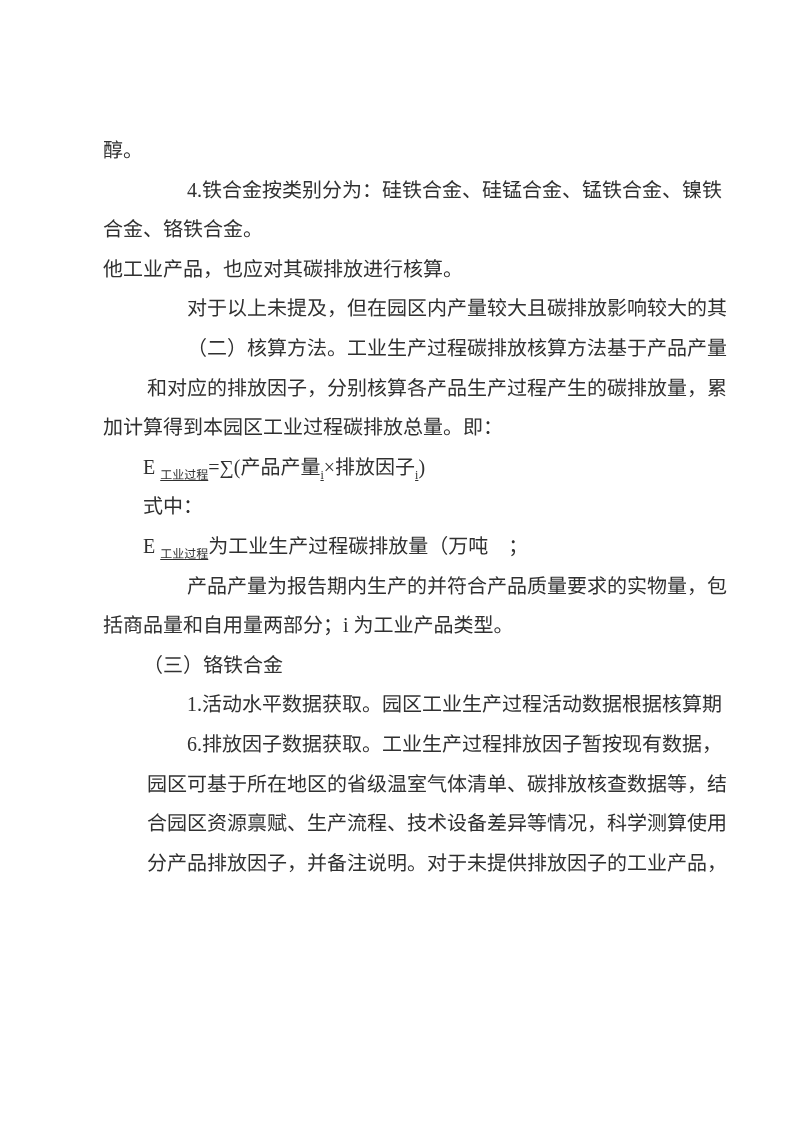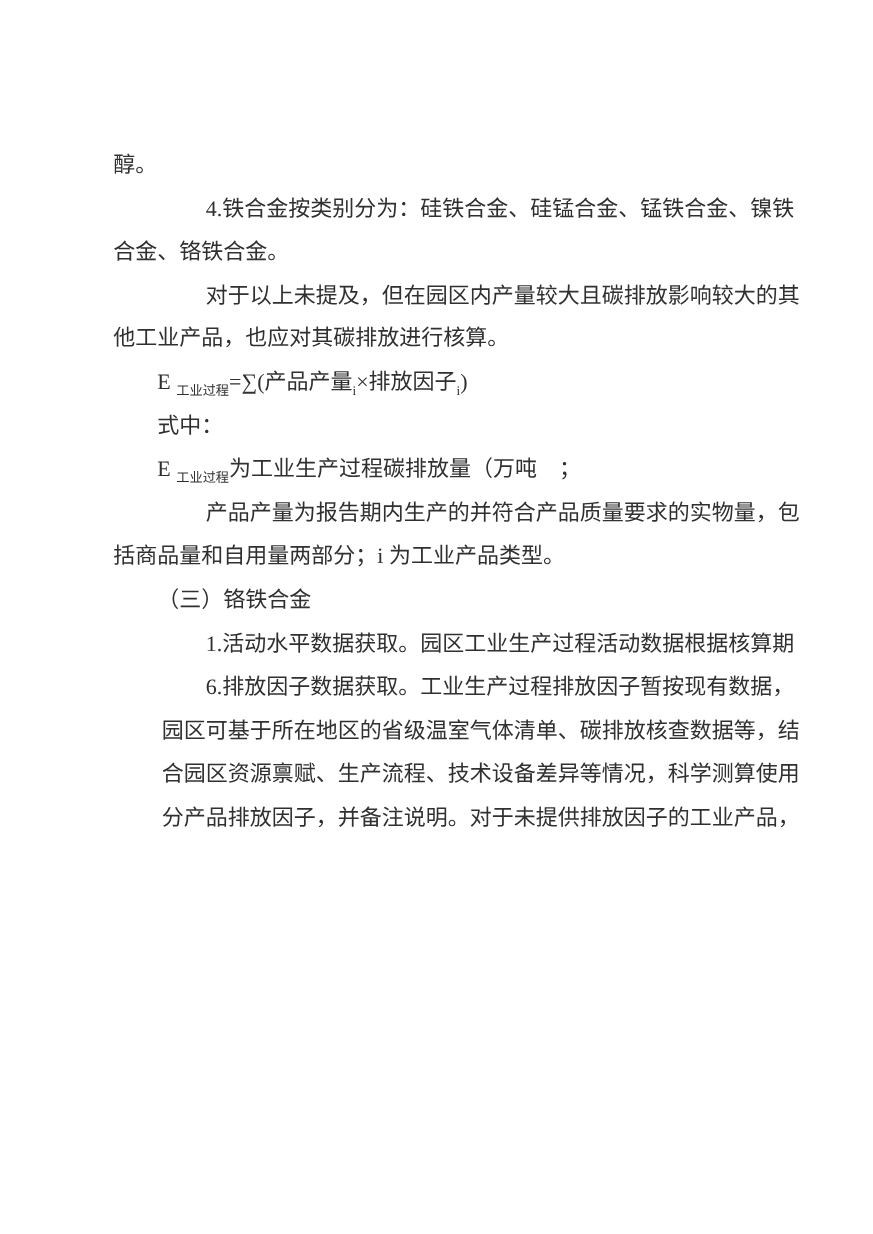--- a/index.html
+++ b/index.html
@@ -36,37 +36,43 @@
     text-align-last: justify;
     margin-left: 44px;
   }
   .line.indent {
     text-indent: 40px;
   }
   sub.ss {
     font-size: 0.6em;
     line-height: 0;
     letter-spacing: 0;
+    text-decoration: underline;
   }
 </style>
 </head>
 <body>
 
 <main class="page">
   <section>
       <div class="para">
         <div class="line"><span>醇。</span></div>
       </div>
       <div class="para">
         <div class="line fill indent"><span>4.铁合金按类别分为：硅铁合金、硅锰合金、锰铁合金、镍铁</span></div>
         <div class="line"><span>合金、铬铁合金。</span></div>
       </div>
       <div class="para">
+        <div class="line"><span>他工业产品，也应对其碳排放进行核算。</span></div>
         <div class="line fill indent"><span>对于以上未提及，但在园区内产量较大且碳排放影响较大的其</span></div>
-        <div class="line"><span>他工业产品，也应对其碳排放进行核算。</span></div>
+      </div>
+      <div class="para">
+        <div class="line fill indent"><span>（二）核算方法。工业生产过程碳排放核算方法基于产品产量</span></div>
+        <div class="line fill"><span>和对应的排放因子，分别核算各产品生产过程产生的碳排放量，累</span></div>
+        <div class="line"><span>加计算得到本园区工业过程碳排放总量。即：</span></div>
       </div>
       <div class="para">
         <div class="line indent"><span>E </span><sub class="ss">工业过程</sub><span>=∑(产品产量</span><sub class="ss">i</sub><span>×排放因子</span><sub class="ss">i</sub><span>)</span></div>
       </div>
       <div class="para">
         <div class="line indent"><span>式中：</span></div>
       </div>
       <div class="para">
         <div class="line indent"><span>E </span><sub class="ss">工业过程</sub><span>为工业生产过程碳排放量（万吨　；</span></div>
       </div>

